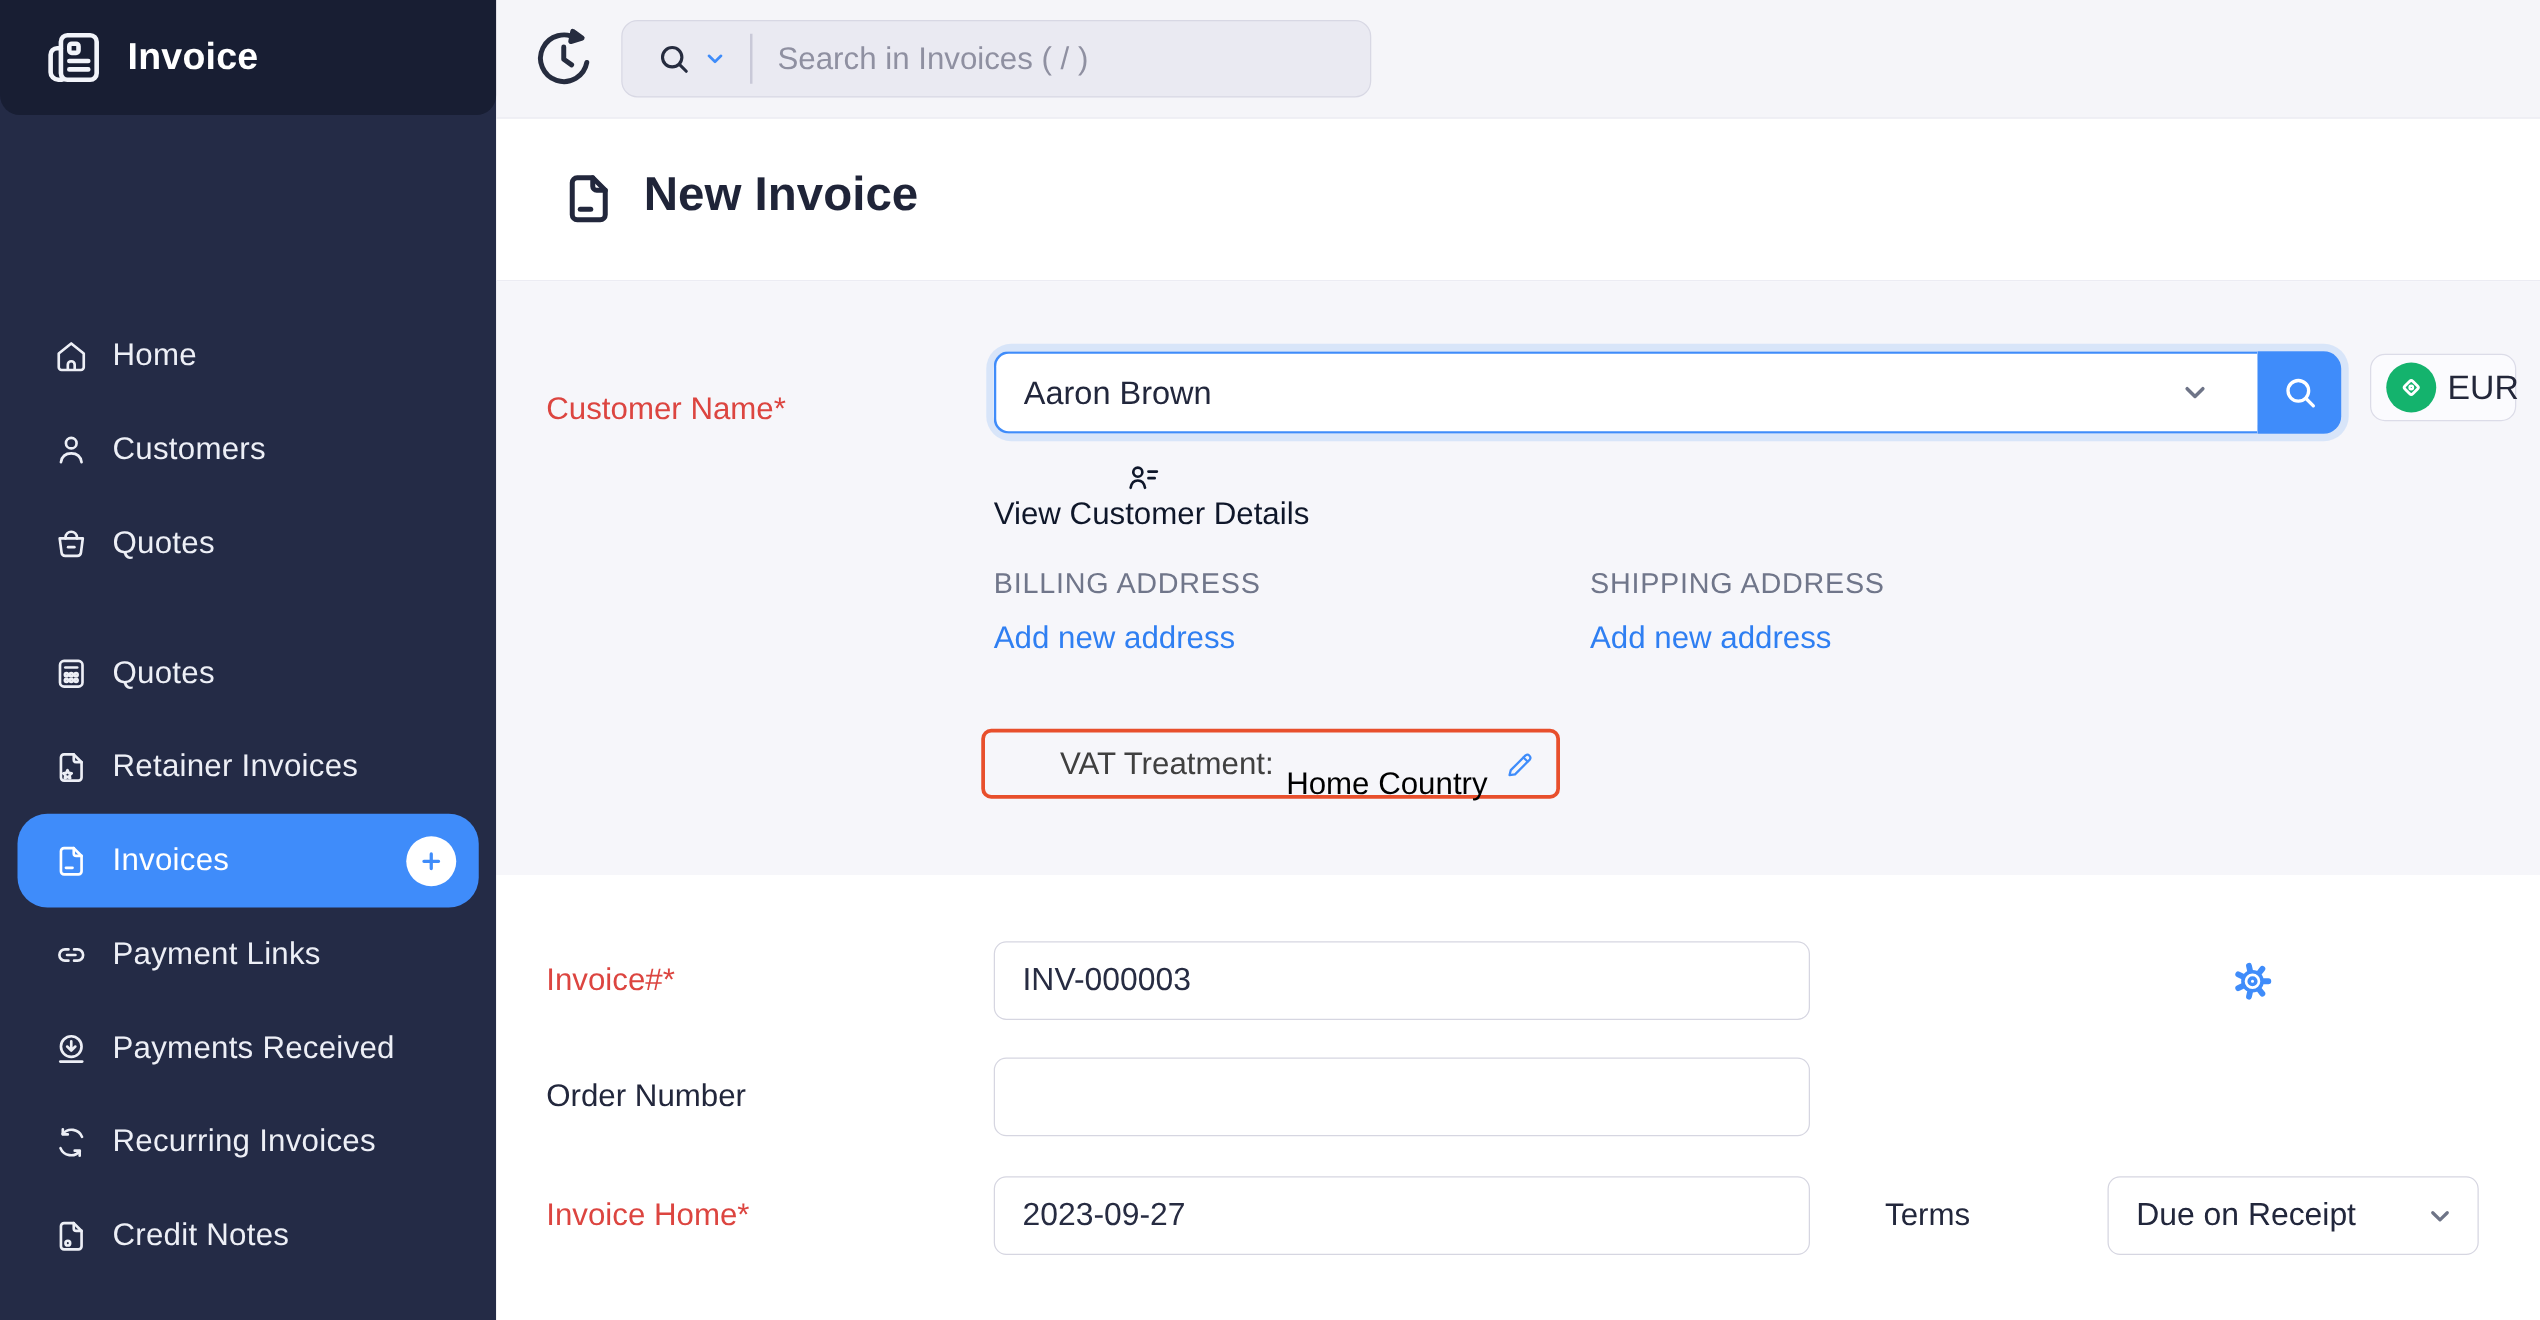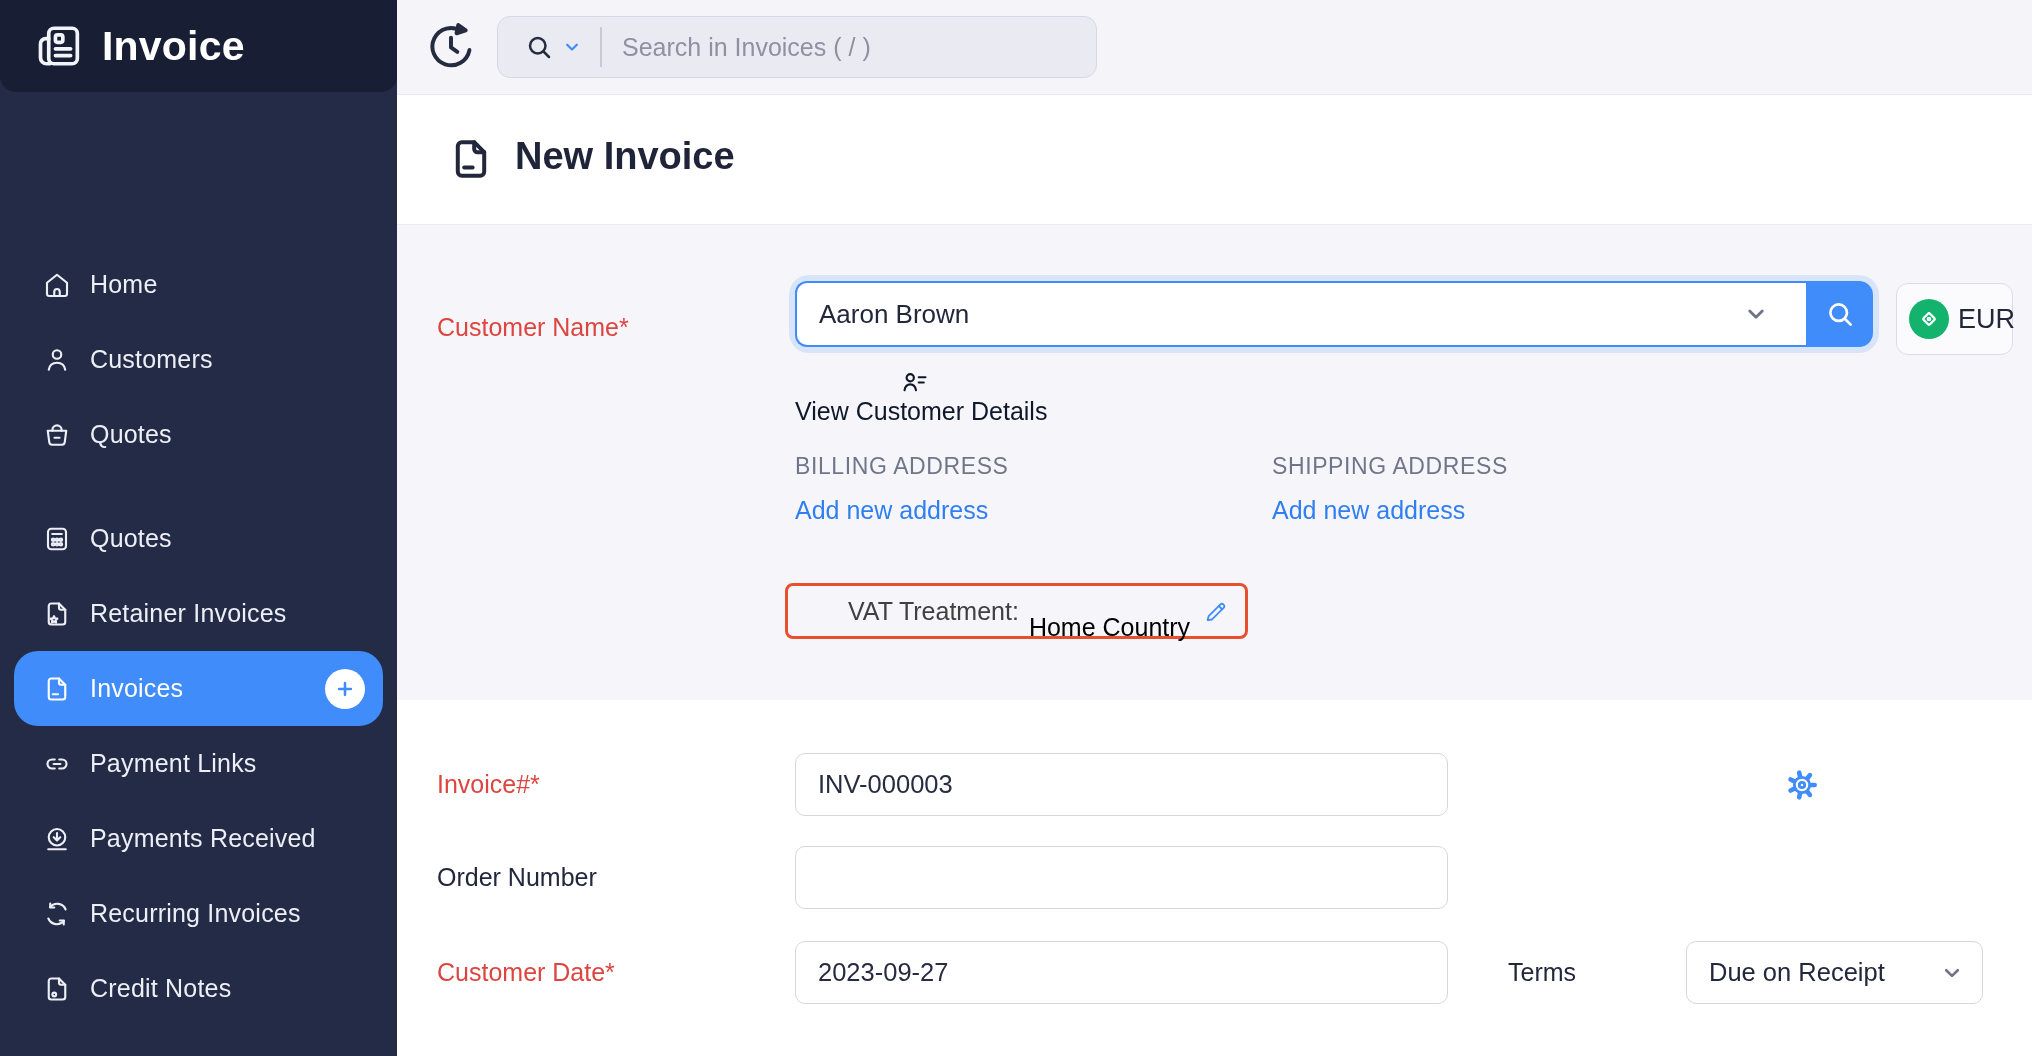--- a/index.html
+++ b/index.html
@@ -7,21 +7,21 @@
   body { font-family:"Liberation Sans", sans-serif; }
   .screen { position:relative; width:2032px; height:1056px; overflow:hidden; background:#fff; }
 
   
   .icon-svg { stroke:currentColor; fill:none; stroke-width:1.7; stroke-linecap:round; stroke-linejoin:round; display:block; }
 
   
   .sidebar { position:absolute; left:0; top:0; width:397px; height:1056px; background:#242b46; }
   .logo-band { position:absolute; left:0; top:0; width:397px; height:92px; background:#181e33; border-radius:0 0 16px 16px; display:flex; align-items:center; padding-left:34px; }
   .logo-icon { width:52px; height:52px; color:#f2f4fa; }
-  .logo-text { color:#ffffff; font-size:41px; font-weight:600; margin-left:16px; letter-spacing:.2px; }
+  .logo-text { color:#ffffff; font-size:30px; font-weight:600; margin-left:16px; letter-spacing:.2px; }
 
   .gs-card { position:absolute; left:15px; top:113px; width:367px; height:120px; border:2px solid #4d5879; border-radius:14px; }
   .gs-sparkle { position:absolute; left:22px; top:26px; width:40px; height:40px; color:#eef1f8; }
   .gs-label { position:absolute; left:74px; top:30px; font-size:26px; color:#f2f4fa; font-weight:500; }
   .gs-chevron { position:absolute; right:20px; top:44px; width:32px; height:32px; color:#e9ecf5; }
   .gs-bar { position:absolute; left:26px; top:75px; width:258px; height:13px; border-radius:7px; background:#57627f; }
 
   .nav { position:absolute; left:0; top:247px; width:397px; }
   .nav-item { position:relative; height:75px; margin:0 14px; display:flex; align-items:center; padding:0 18px 0 28px; border-radius:24px; color:#edeff6; cursor:pointer; }
   .nav-item.gap { margin-top:29px; }
@@ -54,21 +54,21 @@
   .lbl { font-size:25px; white-space:nowrap; }
   .lbl-red { color:#dc4540; }
   .lbl-dark { color:#22273c; } 
   .cust-name-label { position:absolute; left:40px; top:88px; }
   .cust-group { position:absolute; left:398px; top:56px; height:66px; display:flex; border-radius:14px; box-shadow:0 0 0 6px rgba(63,140,250,.16); }
   .cust-input { width:1011px; height:66px; background:#fff; border:2px solid #3f8cfa; border-right:none; border-radius:12px 0 0 12px; font-size:26px; color:#22273c; padding:0 60px 0 22px; outline:none; font-family:"Liberation Sans", sans-serif; }
   .cust-chev { position:absolute; left:948px; top:20px; width:26px; height:26px; color:#6e7487; cursor:pointer; }
   .cust-chev svg { stroke-width:2.6; }
   .cust-search-btn { width:67px; height:66px; background:#3f8cfa; border:none; border-radius:0 14px 14px 0; color:#fff; display:flex; align-items:center; justify-content:center; cursor:pointer; }
   .cust-search-btn svg { width:32px; height:32px; stroke-width:2; }
-  .eur-btn { position:absolute; left:1499px; top:58px; width:117px; height:72px; background:#fbfbfe; border:1.5px solid #dcdce8; border-radius:12px; display:flex; align-items:center; padding:13px 12px; cursor:pointer; }
+  .eur-btn { position:absolute; left:1499px; top:58px; width:117px; height:54px; background:#fbfbfe; border:1.5px solid #dcdce8; border-radius:12px; display:flex; align-items:center; padding:13px 12px; cursor:pointer; }
   .eur-coin { width:40px; height:40px; border-radius:50%; background:#14b36d; color:#ffffff; display:flex; align-items:center; justify-content:center; flex:0 0 auto; }
   .eur-coin svg { width:26px; height:26px; }
   .eur-text { font-size:27px; color:#23273a; margin-left:9px; }
 
   .view-link { position:absolute; left:398px; top:142px; display:flex; align-items:center; color:#0f172a; cursor:pointer;flex-direction:column; }
   .view-link .vc-icon { width:30px; height:30px; margin-right:12px; }
   .view-link span { font-size:25px; font-weight:500; }
 
   .addr-head { position:absolute; top:228px; font-size:23px; color:#70768a; letter-spacing:.6px; font-weight:500; }
   .addr-link { position:absolute; top:271px; font-size:25px; color:#2f7ff2; font-weight:500; cursor:pointer; }
@@ -392,21 +392,21 @@
     <input class="fld-input row1" type="text" value="INV-000003" style="">
     <span class="gear-btn">
         <svg class="icon-svg" viewBox="0 0 24 24">
           <use href="#gear-icon"></use>
         </svg>
       </span>
 
     <span class="lbl lbl-dark lab2">Order Number</span>
     <input class="fld-input row2" type="text" value="" style="">
 
-    <span class="lbl lbl-red lab3">Customer Date*</span>
+    <span class="lbl lbl-red lab3">Invoice Home*</span>
     <input class="fld-input row3" type="text" value="2023-09-27" style="">
 
     <span class="lbl lbl-dark terms-label">Terms</span>
     <div class="terms-select">
       <span class="terms-value">Due on Receipt</span>
       <span class="terms-chev">
           <svg class="icon-svg" viewBox="0 0 24 24">
             <use href="#chevron-down-icon"></use>
           </svg>
         </span>

